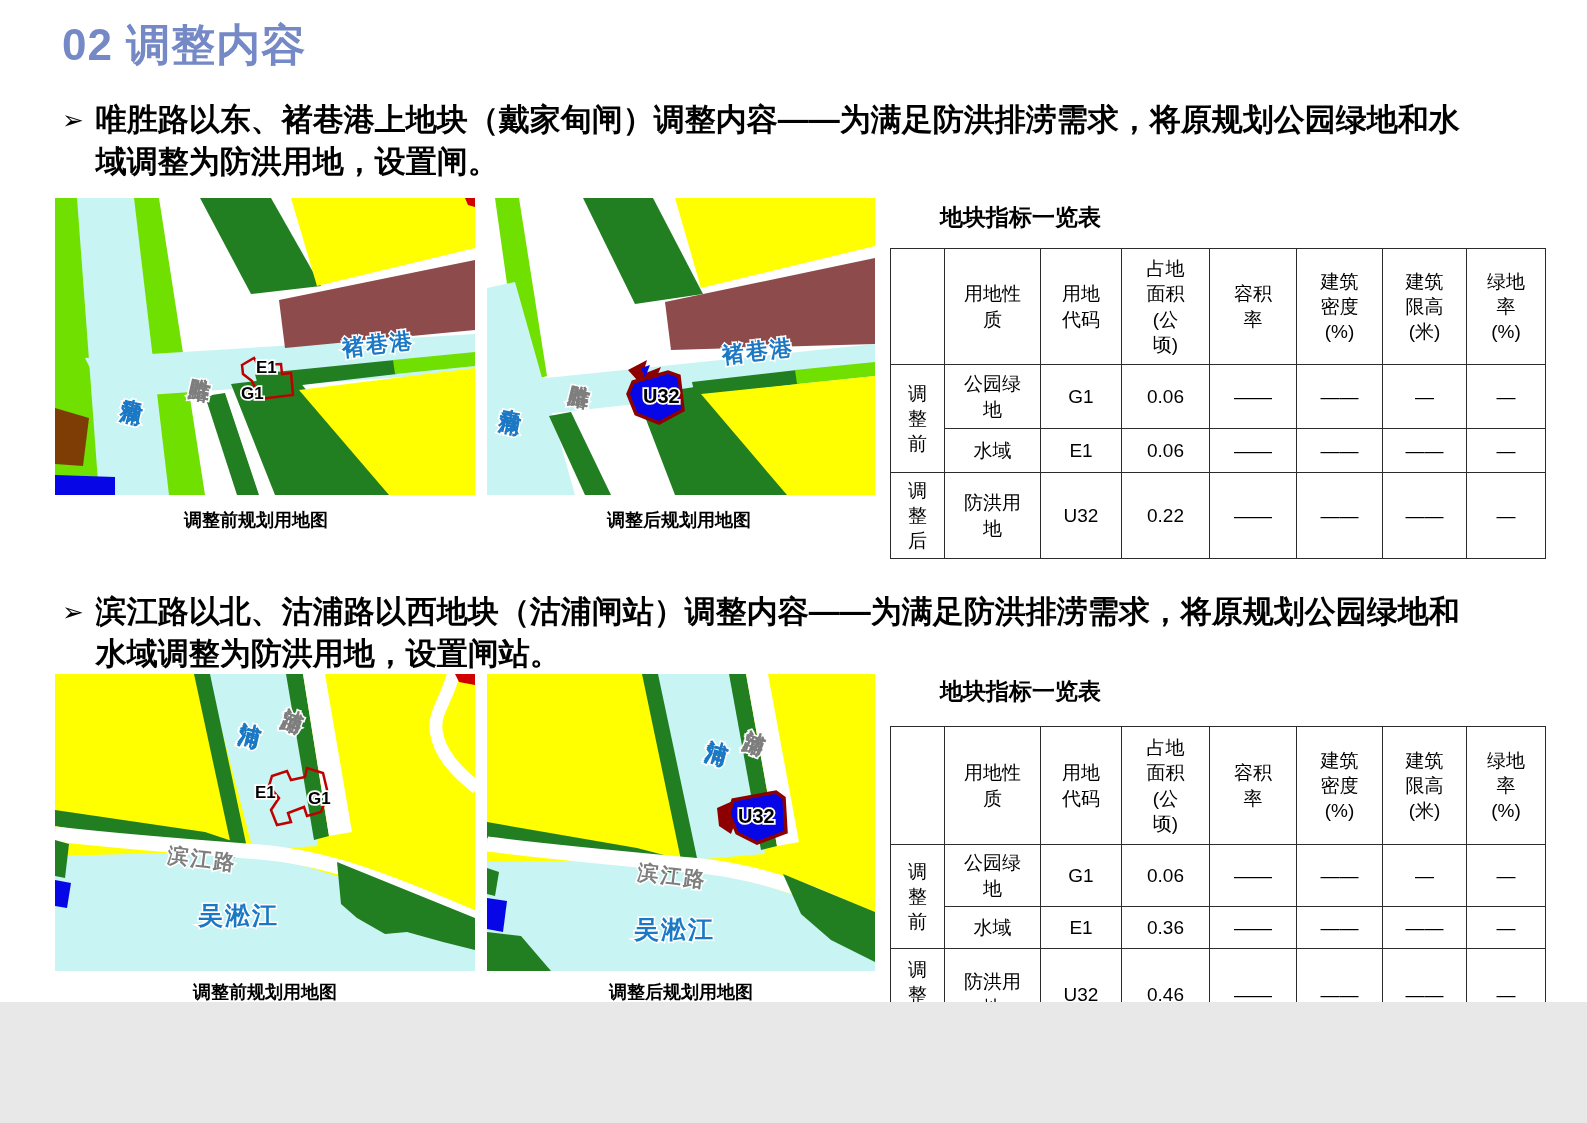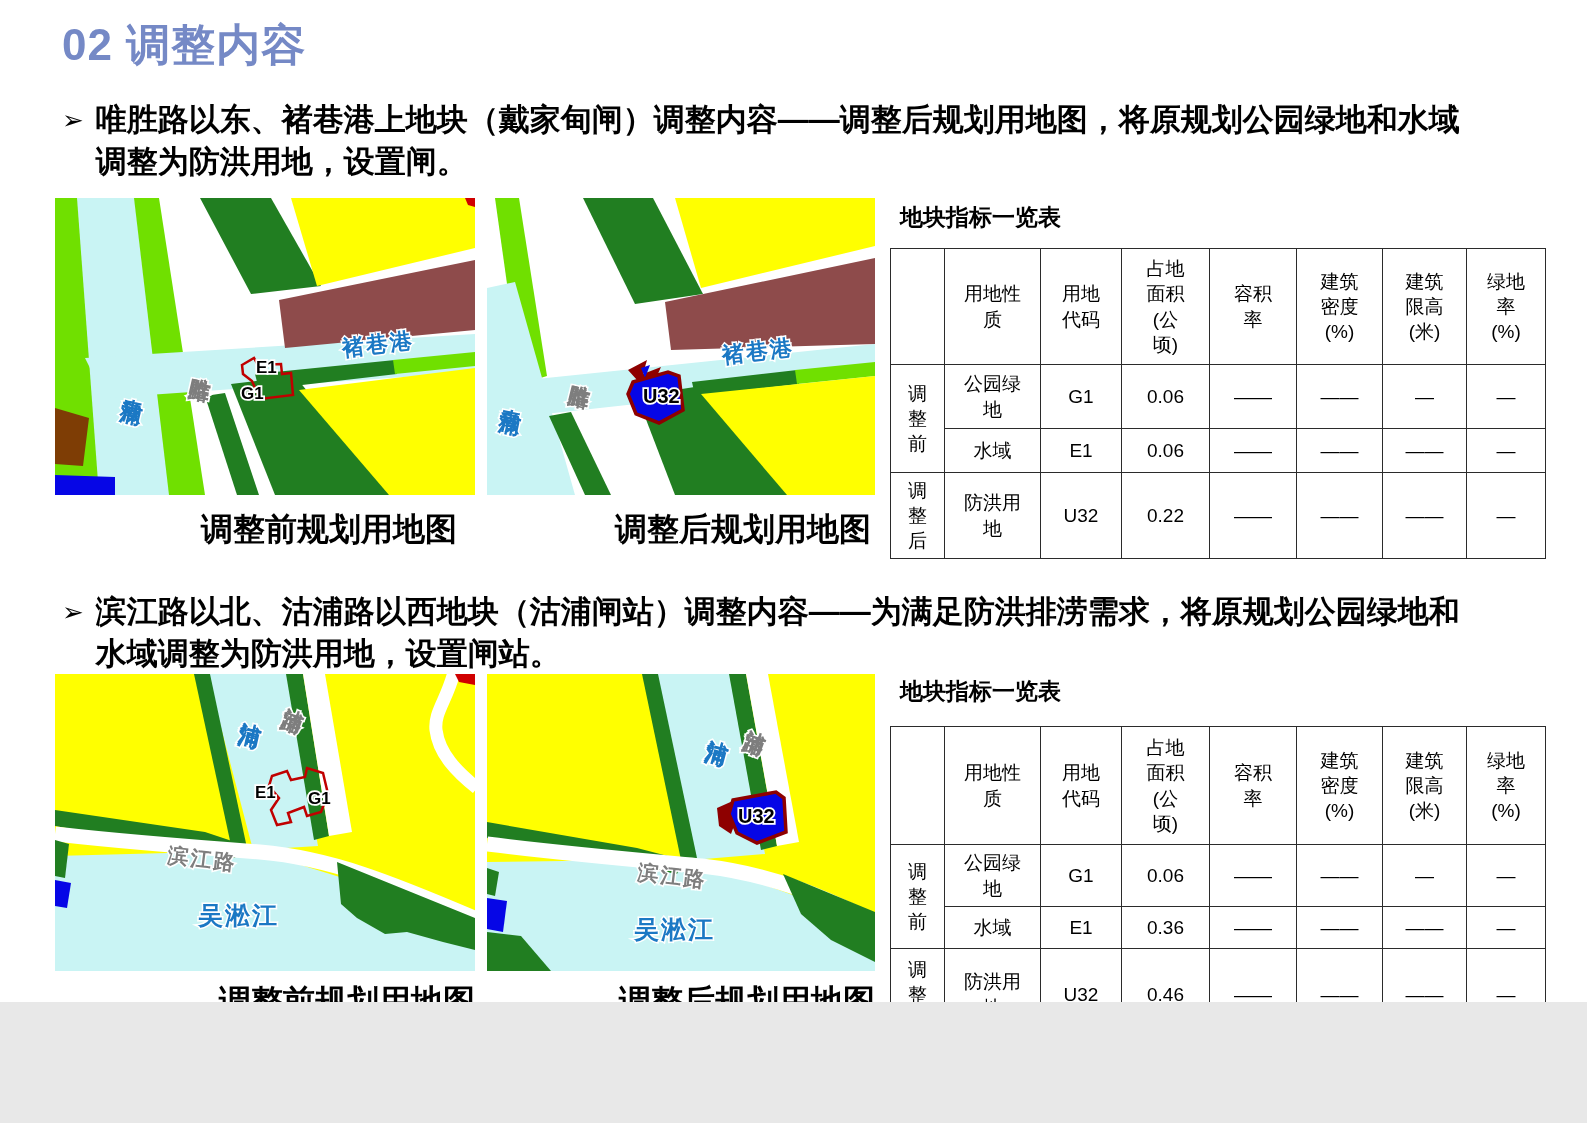--- a/index.html
+++ b/index.html
@@ -9,26 +9,26 @@
   .bullet{position:absolute;left:62px;width:1422px;display:flex;gap:12px;font-size:31px;line-height:1.35;
           color:#000;font-weight:600;}
   .bullet .marker{font-size:26px;margin-top:4px;font-weight:normal;}
   #bullet1{top:99px}
   #bullet2{top:591px}
   .map{position:absolute;}
   #map1{left:55px;top:198px}
   #map2{left:487px;top:198px}
   #map3{left:55px;top:674px}
   #map4{left:487px;top:674px}
-  .caption{position:absolute;font-size:32px;font-weight:bold;color:#000;text-align:right;}
+  .caption{position:absolute;font-size:18px;font-weight:bold;color:#000;text-align:center;}
   #cap1{left:55px;top:508px;width:402px}
   #cap2{left:487px;top:508px;width:384px}
   #cap3{left:55px;top:980px;width:420px}
   #cap4{left:487px;top:980px;width:388px}
-  .tbl-title{position:absolute;font-size:23px;font-weight:bold;color:#000;}
+  .tbl-title{position:absolute;font-size:23px;font-weight:bold;color:#000;margin-left:40px;}
   #t1title{left:900px;top:202px}
   #t2title{left:900px;top:676px}
   table.ind{position:absolute;border-collapse:collapse;table-layout:fixed;font-size:19px;text-align:center;color:#000;}
   #table1{left:890px;top:248px}
   #table2{left:890px;top:726px}
   .ind th,.ind td{border:1.5px solid #2b2b2b;white-space:pre-line;font-weight:normal;
                   padding:2px;vertical-align:middle;line-height:1.32;}
   .page-num{position:absolute;left:1516px;top:1014px;font-size:21px;color:#9a9a9a;}
   
   .lw{fill:#1B78C4;font-weight:bold;font-size:22px;stroke:#fff;stroke-width:3px;paint-order:stroke;letter-spacing:2px;}
@@ -39,21 +39,21 @@
 </style>
 </head>
 <body>
 
 <div class="slide">
 
   <div class="title">02 调整内容</div>
 
   <div class="bullet" id="bullet1">
     <span class="marker">➢</span>
-    <span>唯胜路以东、褚巷港上地块（戴家甸闸）调整内容——调整后规划用地图，将原规划公园绿地和水域调整为防洪用地，设置闸。</span>
+    <span>唯胜路以东、褚巷港上地块（戴家甸闸）调整内容——为满足防洪排涝需求，将原规划公园绿地和水域调整为防洪用地，设置闸。</span>
   </div>
 
   <svg id="map1" class="map" width="420" height="297" viewBox="0 0 420 297">
     <rect width="420" height="297" fill="#ffffff"></rect>
     <polygon points="0,0 104,0 150,297 0,297" fill="#70E000"></polygon>
     <polygon points="22,0 79,0 114,297 44,297" fill="#C9F4F4"></polygon>
     <polygon points="30,160 420,136 420,174 50,200" fill="#C9F4F4"></polygon>
     <polygon points="0,210 34,220 28,268 0,266" fill="#7E3D05"></polygon>
     <polygon points="0,277 60,279 60,297 0,297" fill="#0606E6"></polygon>
     <polygon points="145,0 216,0 266,88 196,96" fill="#217E21"></polygon>

